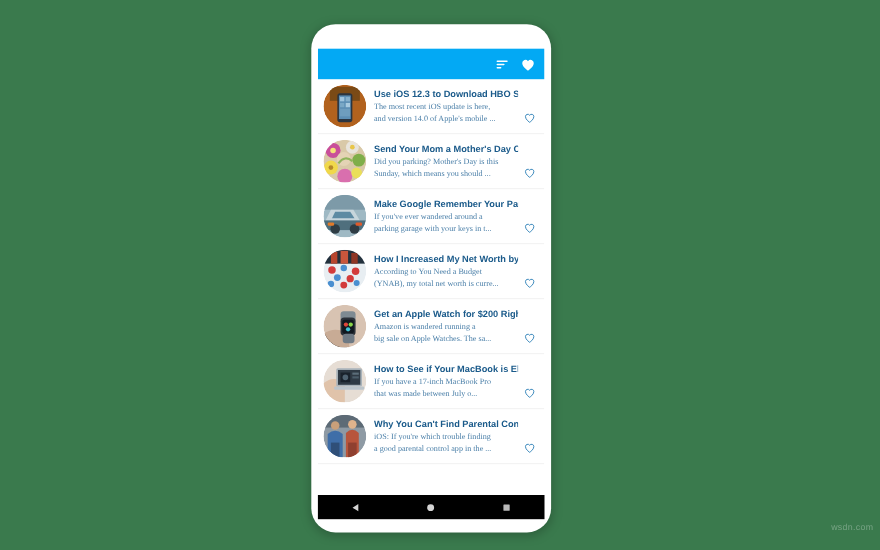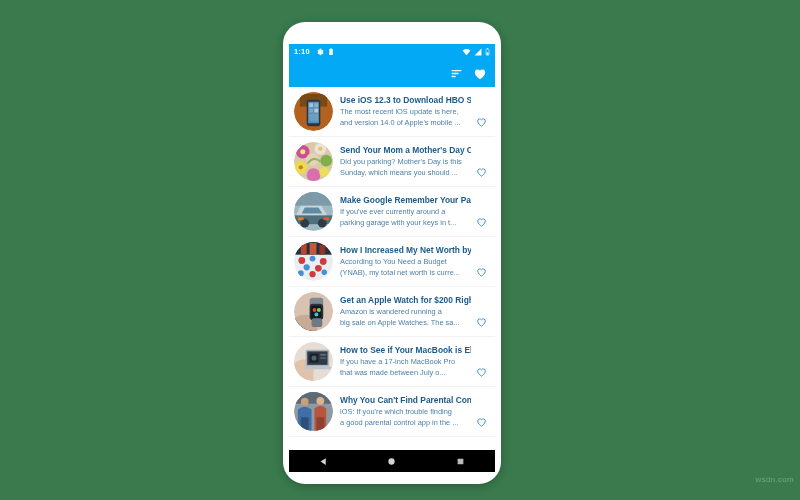--- a/index.html
+++ b/index.html
@@ -137,20 +137,21 @@
     white-space: nowrap;
     overflow: hidden;
   }
   .news-desc {
     color: #4a7fa8;
     font-size: 7.4px;
     line-height: 10px;
     margin-top: 1px;
     white-space: nowrap;
     overflow: hidden;
+    font-family: Liberation Serif, serif;
   }
 
   .fav-btn {
     flex: 0 0 auto;
     width: 16px;
     display: flex;
     align-items: flex-end;
     justify-content: center;
     align-self: stretch;
     padding-bottom: 9px;
@@ -186,46 +187,20 @@
     letter-spacing: .3px;
   }
 </style>
 </head>
 <body>
 
 <div class="phone">
 
   <div class="screen">
 
-    <div class="statusbar">
-      <span class="status-time">1:10</span>
-      <span class="status-left-icons">
-        <svg class="sicon" width="8" height="8" viewBox="0 0 16 16">
-          <path fill="#ffffff" d="M8 5.2a2.8 2.8 0 1 0 0 5.6 2.8 2.8 0 0 0 0-5.6zm0 4.2a1.4 1.4 0 1 1 0-2.8 1.4 1.4 0 0 1 0 2.8z"></path>
-          <path fill="#ffffff" d="M14 8c0-.4 0-.7-.1-1l1.3-1-1.4-2.4-1.5.6a5.6 5.6 0 0 0-1.7-1L10.4 1H7.6l-.2 1.6c-.6.2-1.2.6-1.7 1l-1.5-.6L2.8 6l1.3 1a6 6 0 0 0 0 2l-1.3 1 1.4 2.4 1.5-.6c.5.4 1.1.8 1.7 1l.2 1.6h2.8l.2-1.6c.6-.2 1.2-.6 1.7-1l1.5.6L15.2 9l-1.3-1c.1-.3.1-.6.1-1z" opacity=".85"></path>
-        </svg>
-        <svg class="sicon" width="6" height="8" viewBox="0 0 10 16">
-          <rect x="1.5" y="2" width="7" height="12" rx="1.2" fill="#ffffff"></rect>
-          <rect x="3.6" y="0.6" width="2.8" height="1.6" rx=".5" fill="#ffffff"></rect>
-        </svg>
-      </span>
-      <span class="status-right">
-        <svg class="sicon" width="9" height="8" viewBox="0 0 16 14">
-          <path fill="#ffffff" d="M1 4.3A11.6 11.6 0 0 1 15 4.3L8 12.8z"></path>
-        </svg>
-        <svg class="sicon" width="8" height="8" viewBox="0 0 14 14">
-          <path fill="#ffffff" d="M13 1v12H1z"></path>
-        </svg>
-        <svg class="sicon" width="5" height="8" viewBox="0 0 8 16">
-          <rect x="1" y="2" width="6" height="12.5" rx="1" fill="none" stroke="#ffffff" stroke-width="1.1"></rect>
-          <rect x="2.8" y="0.6" width="2.4" height="1.4" rx=".4" fill="#ffffff"></rect>
-          <rect x="2.1" y="9" width="3.8" height="4.6" fill="#ffffff"></rect>
-        </svg>
-      </span>
-    </div>
 
     <div class="appbar">
       <div class="appbar-actions">
         <svg width="13" height="13" viewBox="0 0 18 18">
           <rect x="2" y="4" width="14" height="1.9" rx=".9" fill="#ffffff"></rect>
           <rect x="2" y="8.1" width="10" height="1.9" rx=".9" fill="#ffffff"></rect>
           <rect x="2" y="12.2" width="6" height="1.9" rx=".9" fill="#ffffff"></rect>
         </svg>
         <svg width="14" height="13" viewBox="0 0 24 22">
           <path fill="#ffffff" d="M12 21s-9-5.7-9-12a5 5 0 0 1 9-3 5 5 0 0 1 9 3c0 6.3-9 12-9 12z"></path>
@@ -299,21 +274,21 @@
             <path d="M8 22 L11 16 H25 L29 22 Z" fill="#5e8ba3"></path>
             <rect x="0" y="24" width="40" height="9" fill="#4f6f7d"></rect>
             <circle cx="11" cy="32" r="4.5" fill="#2e3c44"></circle>
             <circle cx="29" cy="32" r="4.5" fill="#2e3c44"></circle>
             <rect x="4" y="26" width="6" height="3" rx="1.2" fill="#e07a2a"></rect>
             <rect x="30" y="26" width="6" height="3" rx="1.2" fill="#e05a2a"></rect>
           </svg>
         </div>
         <div class="news-text">
           <div class="news-title">Make Google Remember Your Park...</div>
-          <div class="news-desc">If you've ever currently around a</div>
+          <div class="news-desc">If you've ever wandered around a</div>
           <div class="news-desc">parking garage with your keys in t...</div>
         </div>
         <div class="fav-btn">
           <svg width="11" height="10" viewBox="0 0 24 22">
             <path fill="none" stroke="#2f82b8" stroke-width="1.9" d="M12 20.2S3.6 14.8 3.6 8.9A4.6 4.6 0 0 1 12 6.2a4.6 4.6 0 0 1 8.4 2.7c0 5.9-8.4 11.3-8.4 11.3z"></path>
           </svg>
         </div>
       </div>
 
       <div class="news-item">

